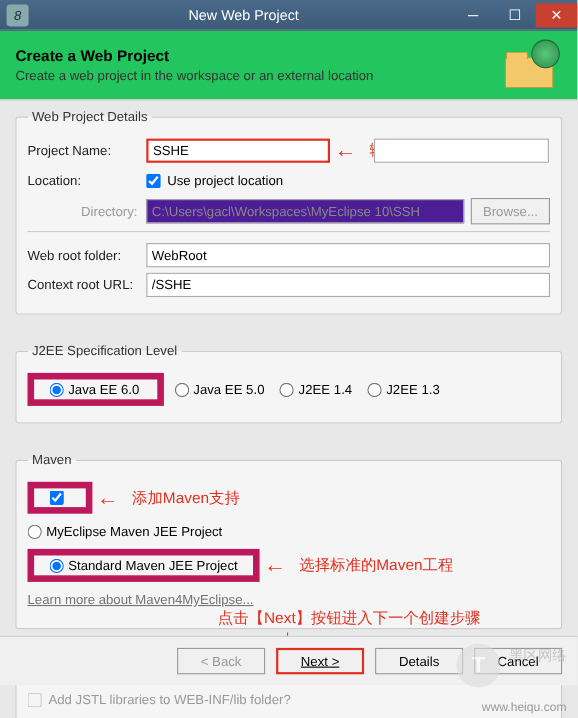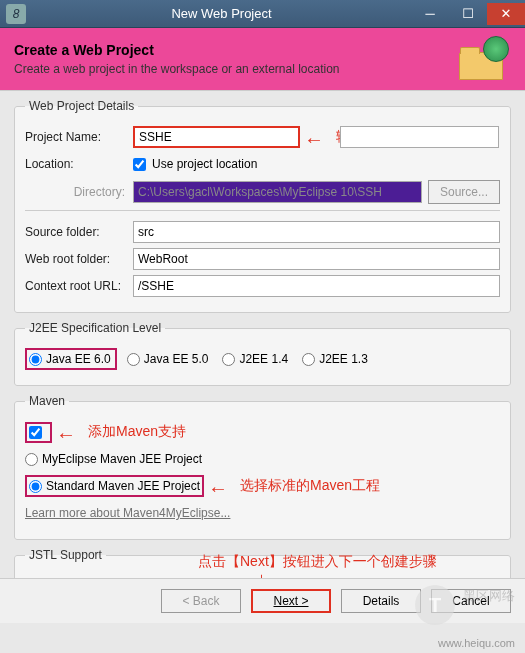--- a/index.html
+++ b/index.html
@@ -2,41 +2,41 @@
 <html><head>
 <meta charset="utf-8">
 <style>
 *{box-sizing:border-box;margin:0;padding:0;font-family:"Segoe UI",Tahoma,sans-serif;font-size:12px}
 body{background:#e8e8e8;width:525px;height:653px;overflow:hidden}
 .titlebar{height:28px;background:linear-gradient(#4a6a8a,#3d5a78);display:flex;align-items:center;color:#fff;border-bottom:1px solid #2a4258}
 .tb-icon{width:20px;height:20px;margin:0 6px;background:#8aa;border-radius:3px;display:flex;align-items:center;justify-content:center;font-style:italic;color:#234}
 .tb-title{flex:1;text-align:center;font-size:13px;color:#fff}
 .winbtn{width:38px;height:22px;display:flex;align-items:center;justify-content:center;color:#fff;font-size:13px}
 .winbtn.close{background:#c74030}
-.header{background:#ec4899;padding:10px 14px;display:flex;align-items:center;border-bottom:1px solid #ccc}
+.header{background:#22c55e;padding:10px 14px;display:flex;align-items:center;border-bottom:1px solid #ccc}
 .header-left{flex:1}
 .header h1{font-size:14px;font-weight:bold;margin-bottom:4px}
 .header p{font-size:12px;color:#333}
 .header-icon{width:52px;height:42px;position:relative}
 .folder{width:44px;height:28px;background:#f3c96b;border-radius:2px 2px 0 0;position:absolute;bottom:0;border:1px solid #c99a3a}
 .folder::before{content:"";position:absolute;top:-6px;left:0;width:18px;height:6px;background:#f3c96b;border-radius:2px 2px 0 0;border:1px solid #c99a3a;border-bottom:none}
 .globe{width:26px;height:26px;background:radial-gradient(#5bc97a,#2a8a4a);border-radius:50%;position:absolute;top:-2px;right:2px;border:1px solid #1a6a3a}
 .content{padding:8px 14px}
-fieldset{border:1px solid #ccc;border-radius:3px;padding:8px 10px 10px;margin-bottom:8px;background:#f5f5f5}
+fieldset{border:1px solid #ccc;border-radius:3px;padding:8px 10px 10px;margin-bottom:26px;background:#f5f5f5}
 legend{padding:0 4px;color:#333}
 .row{display:flex;align-items:center;margin:5px 0;min-height:22px}
 .lbl{width:108px;color:#222}
 .lbl.disabled{color:#999}
 input[type=text]{flex:1;height:22px;border:1px solid #aaa;padding:0 4px;background:#fff}
 input[type=text]:disabled{background:#4c1d95;color:#888}
 .hl{border:2px solid #e03020!important;background:#fff}
 .chk{margin-right:6px}
 .radio{margin-right:4px}
 .radiolbl{margin-right:14px}
-.framed{border:2px solid #be185d;padding:2px 2px;display:inline-flex;align-items:flex-end}
+.framed{border:6px solid #be185d;padding:2px 14px;display:inline-flex;align-items:flex-end}
 .annot{color:#e03020;font-family:Liberation Sans, sans-serif;font-size:14px;margin-left:8px}
 .arrow{color:#e03020;font-size:20px;margin:0 4px;line-height:1}
 .btn{height:24px;padding:0 10px;border:1px solid #999;background:#f0f0f0;margin-left:6px;min-width:72px}
 .btn:disabled{color:#999}
 a.link{color:#737373;text-decoration:underline}
 .sep{height:1px;background:#ccc;margin:6px 0 10px}
 .footer{position:absolute;bottom:30px;left:0;right:0;padding:10px 14px;display:flex;justify-content:flex-end;gap:4px;border-top:1px solid #ccc;background:#f0f0f0}
 .footer .btn{min-width:80px}
 .footer-annot{position:absolute;bottom:82px;left:190px}
 .arrow-down{position:absolute;bottom:60px;left:256px;color:#e03020;font-size:22px}
@@ -81,27 +81,23 @@
   <div style="position:absolute;margin-top:-22px;margin-left:340px;right:26px"><input type="text" style="width: 100%;"></div>
 
   <div class="row">
     <span class="lbl">Location:</span>
     <input type="checkbox" class="chk" checked="" style="">
     <span>Use project location</span>
   </div>
   <div class="row">
     <span class="lbl disabled" style="text-align:right;padding-right:8px">Directory:</span>
     <input type="text" disabled="" value="C:\Users\gacl\Workspaces\MyEclipse 10\SSH" style="">
-    <button class="btn" disabled="">Source...</button>
+    <button class="btn" disabled="">Browse...</button>
   </div>
   <div class="sep"></div>
-  <div class="row">
-    <span class="lbl">Source folder:</span>
-    <input type="text" value="src" style="">
-  </div>
   <div class="row">
     <span class="lbl">Web root folder:</span>
     <input type="text" value="WebRoot" style="">
   </div>
   <div class="row">
     <span class="lbl">Context root URL:</span>
     <input type="text" value="/SSHE" style="">
   </div>
 </fieldset>
 

